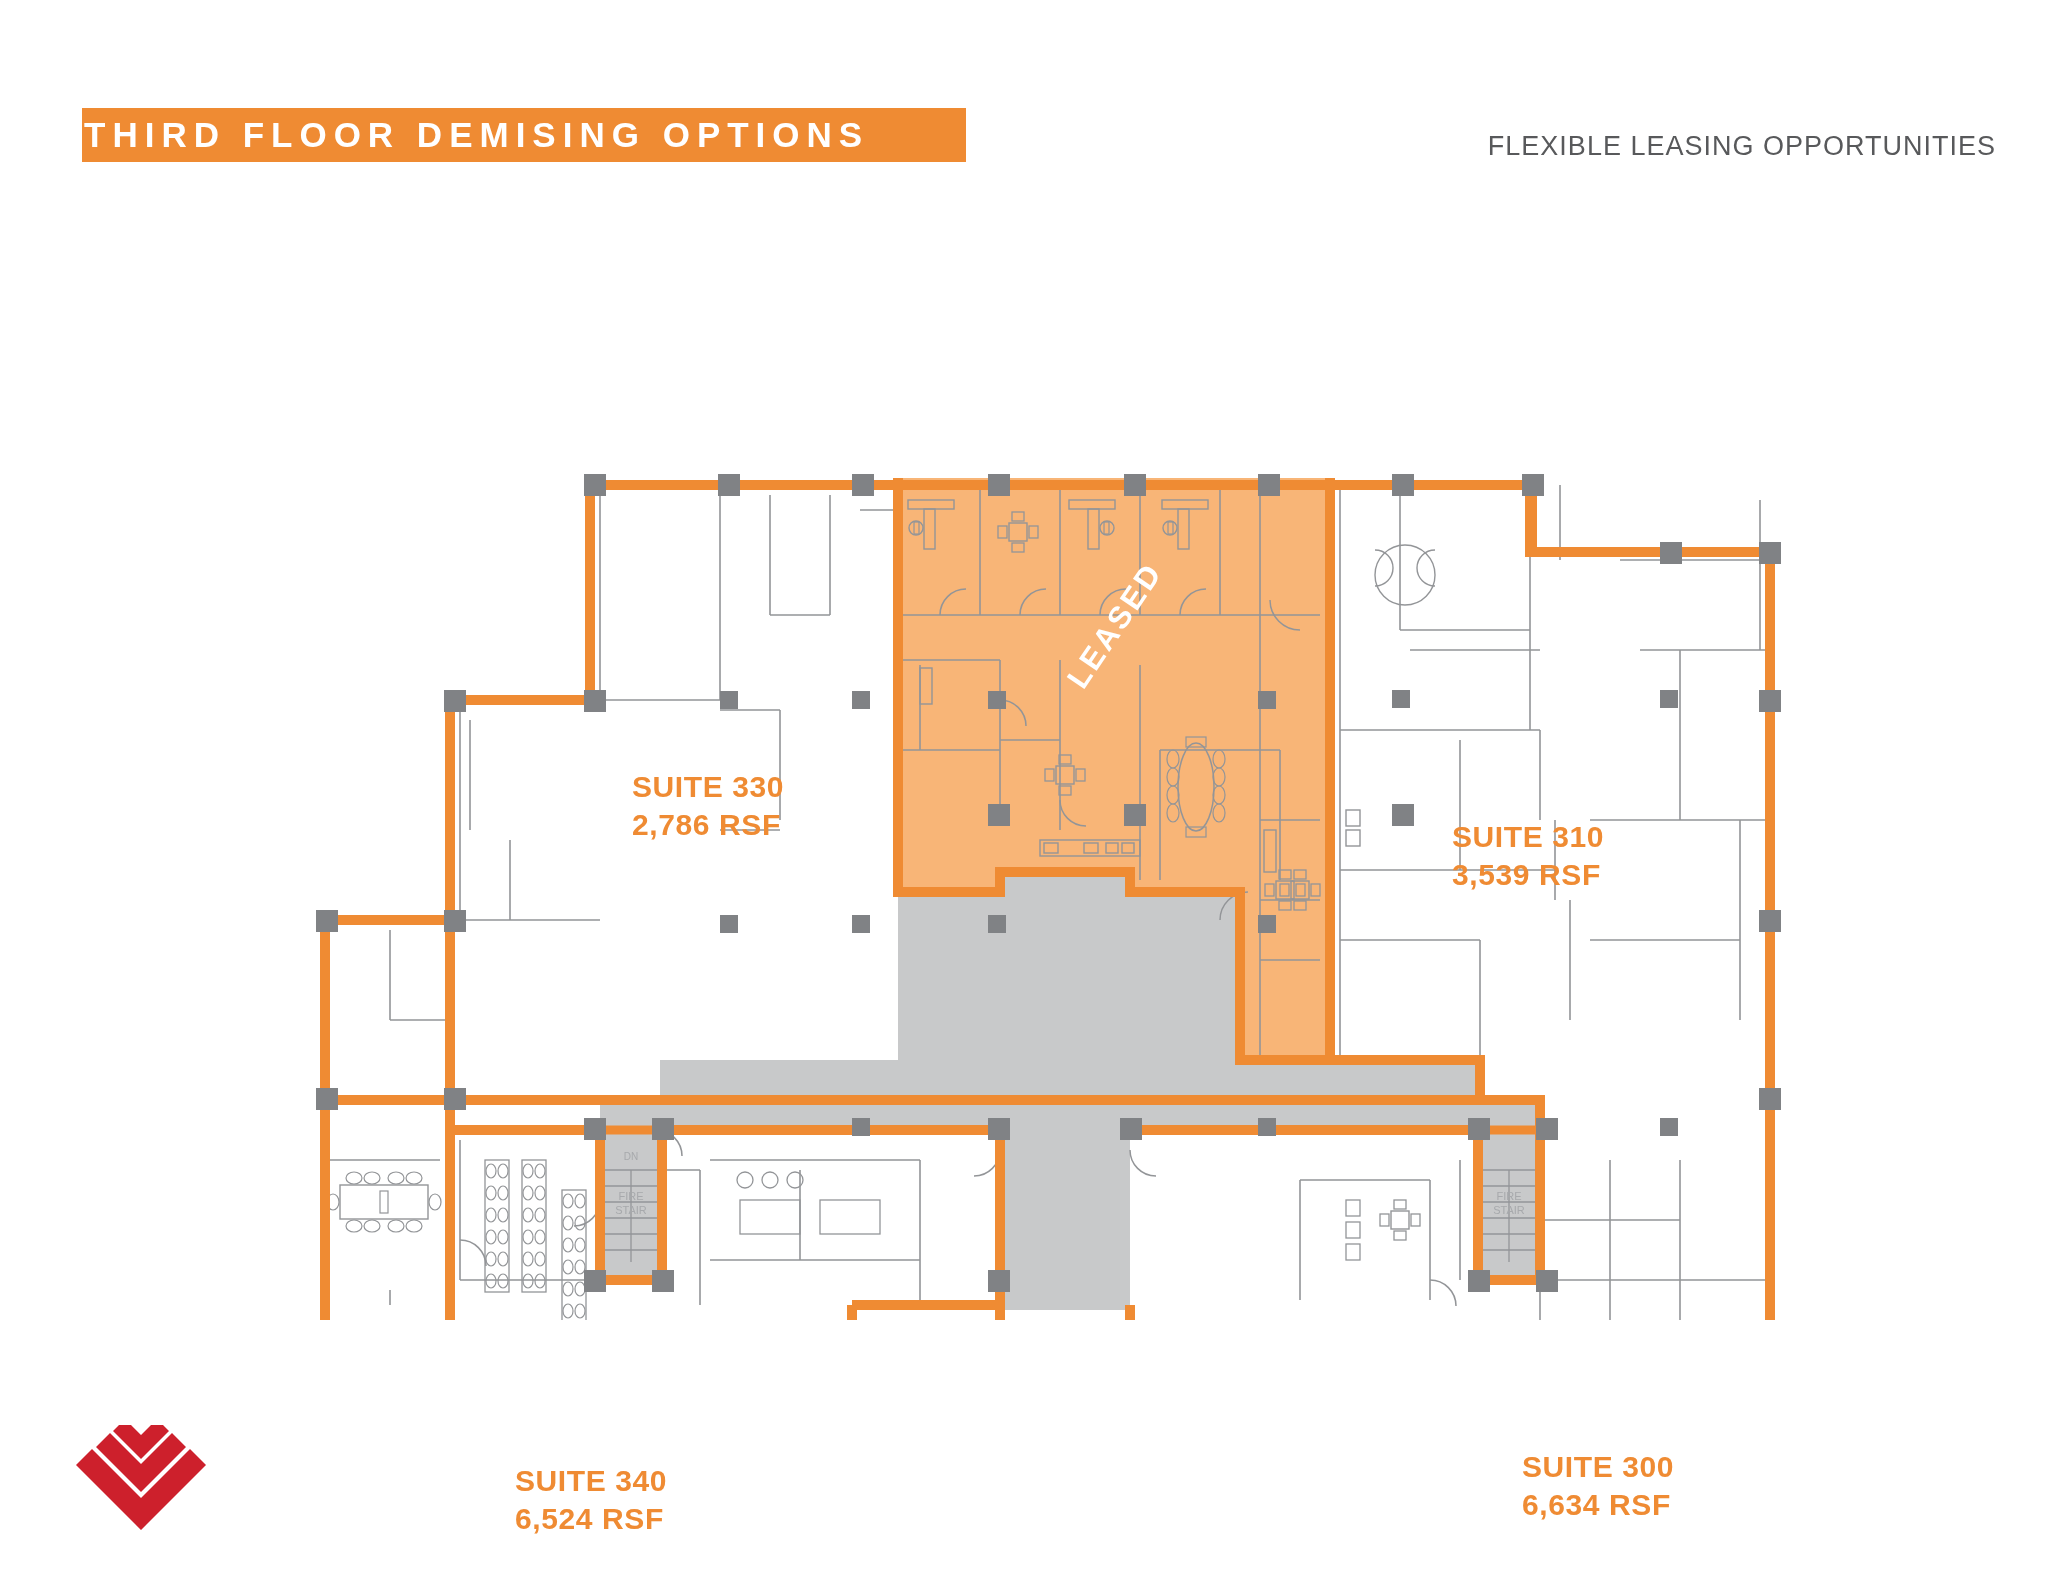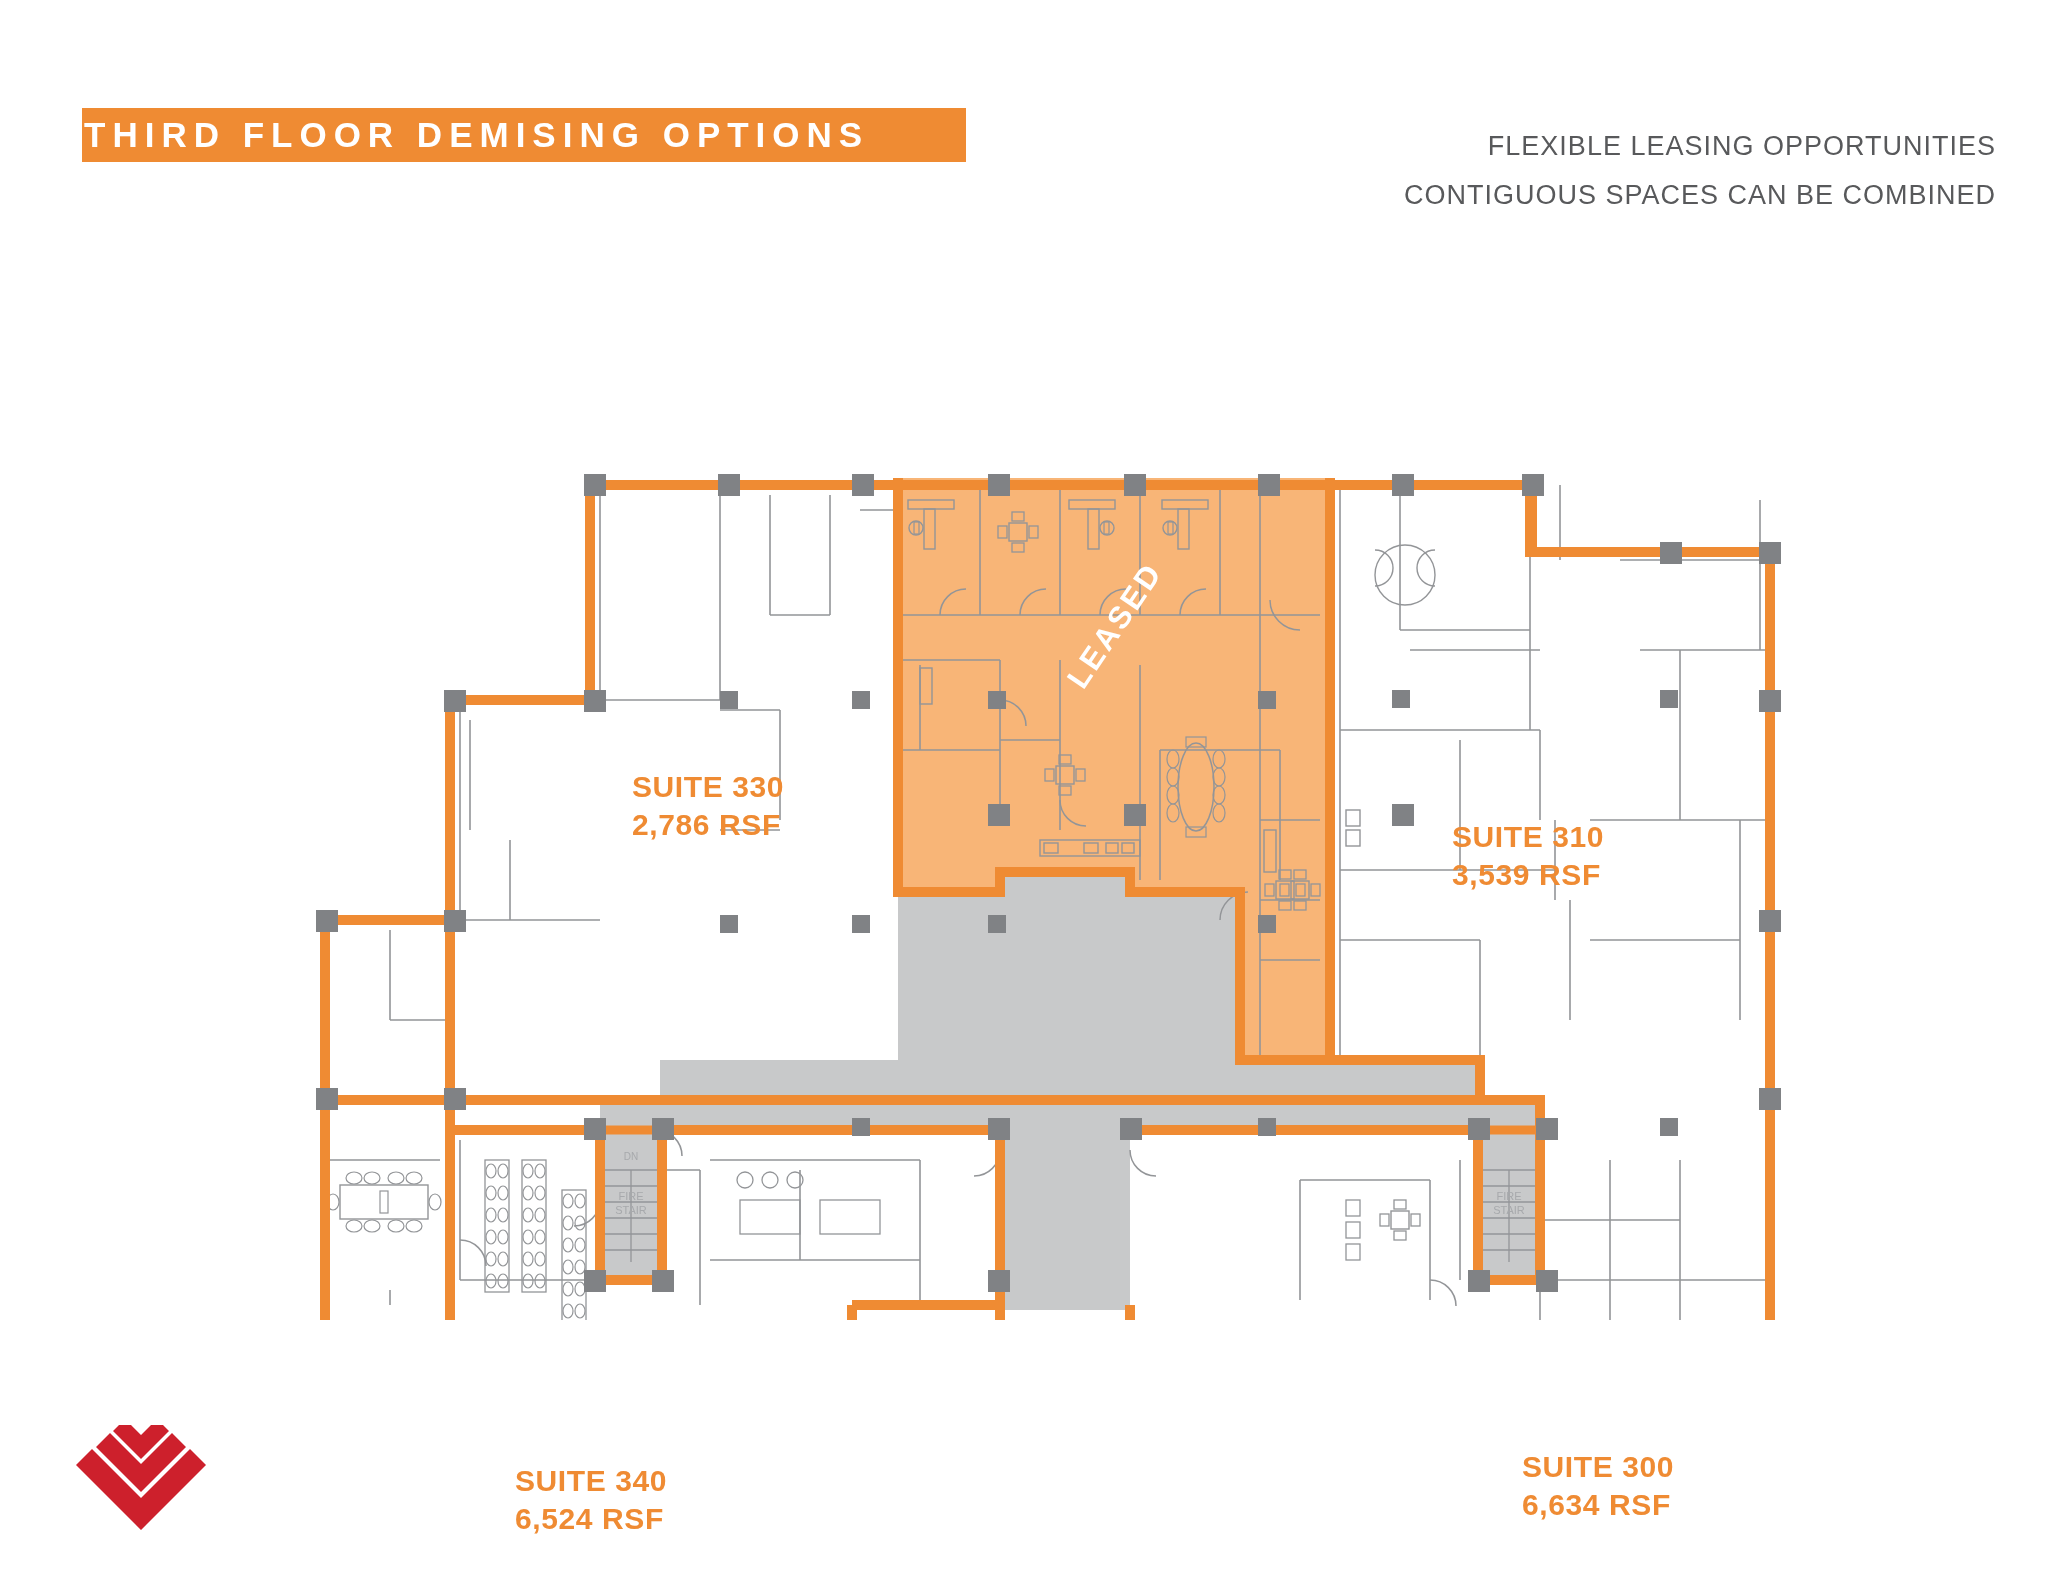--- a/index.html
+++ b/index.html
@@ -112,21 +112,20 @@
 <body>
 
 <div id="header-left">
   <div id="title-bar">
     <span class="t">THIRD FLOOR DEMISING OPTIONS</span>
   </div>
 </div>
 
 <div id="header-right">
   <div class="line">FLEXIBLE LEASING OPPORTUNITIES</div>
-  <div class="line">CONTIGUOUS SPACES CAN BE COMBINED</div>
 </div>
 
 <div id="logo">
   <svg viewBox="0 0 150 130" width="150" height="130" aria-hidden="true">
     <g fill="#cd202c">
       <path d="M10 40 L26 24 L75 73 L124 24 L140 40 L75 105 Z"></path>
       <path d="M26 22 L42 6 L75 39 L108 6 L124 22 L75 71 Z" fill="#ffffff"></path>
       <path d="M30 22 L44 8 L75 39 L106 8 L120 22 L75 67 Z"></path>
       <path d="M44 6 L58 -8 L75 9 L92 -8 L106 6 L75 37 Z" fill="#ffffff"></path>
       <path d="M47 6 L59 -6 L75 10 L91 -6 L103 6 L75 34 Z"></path>

